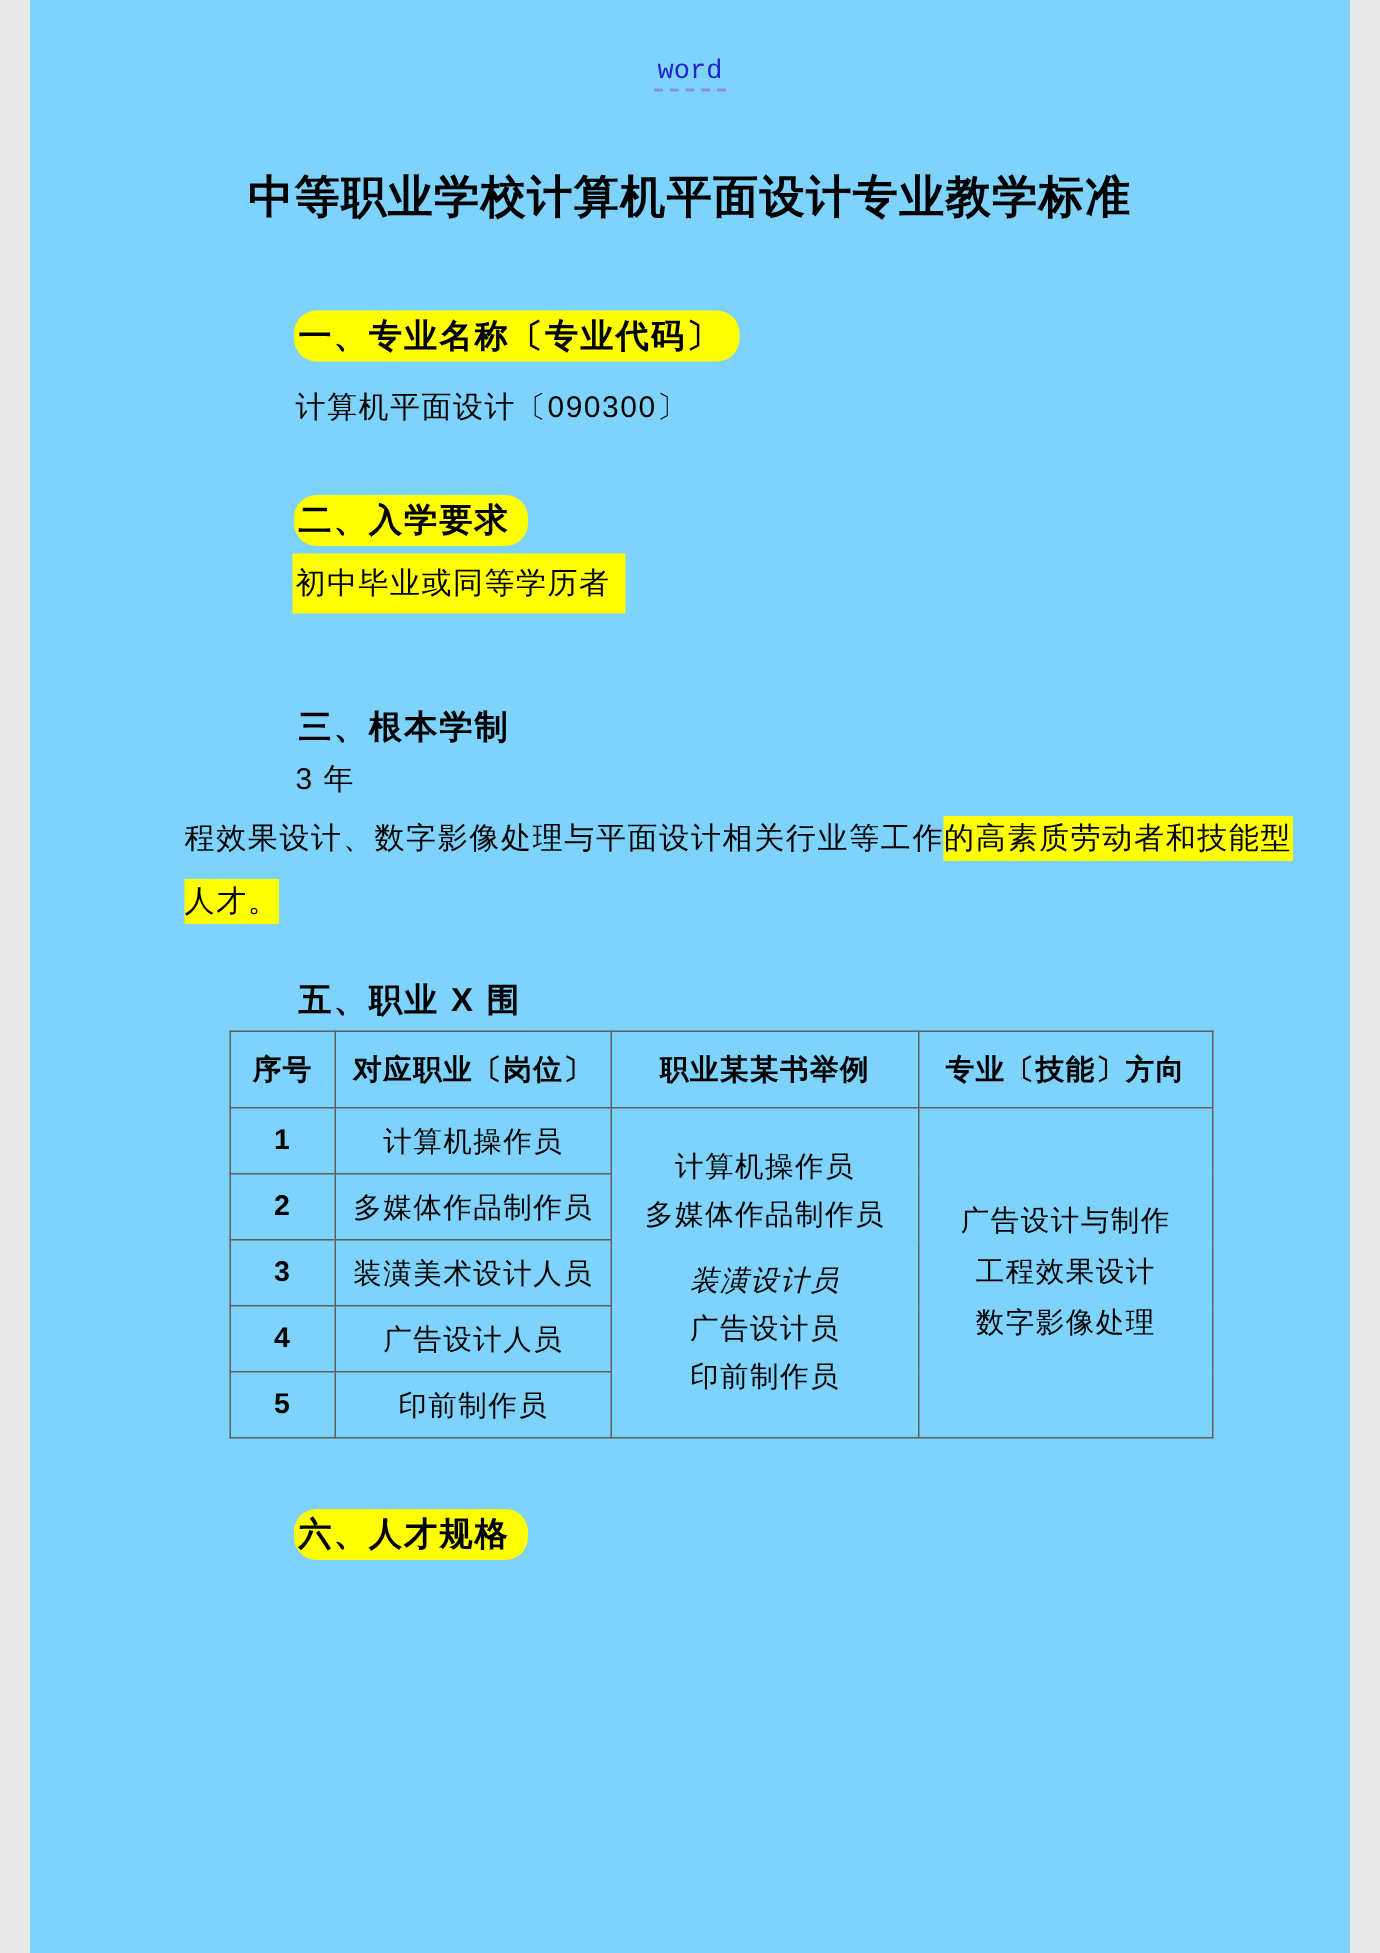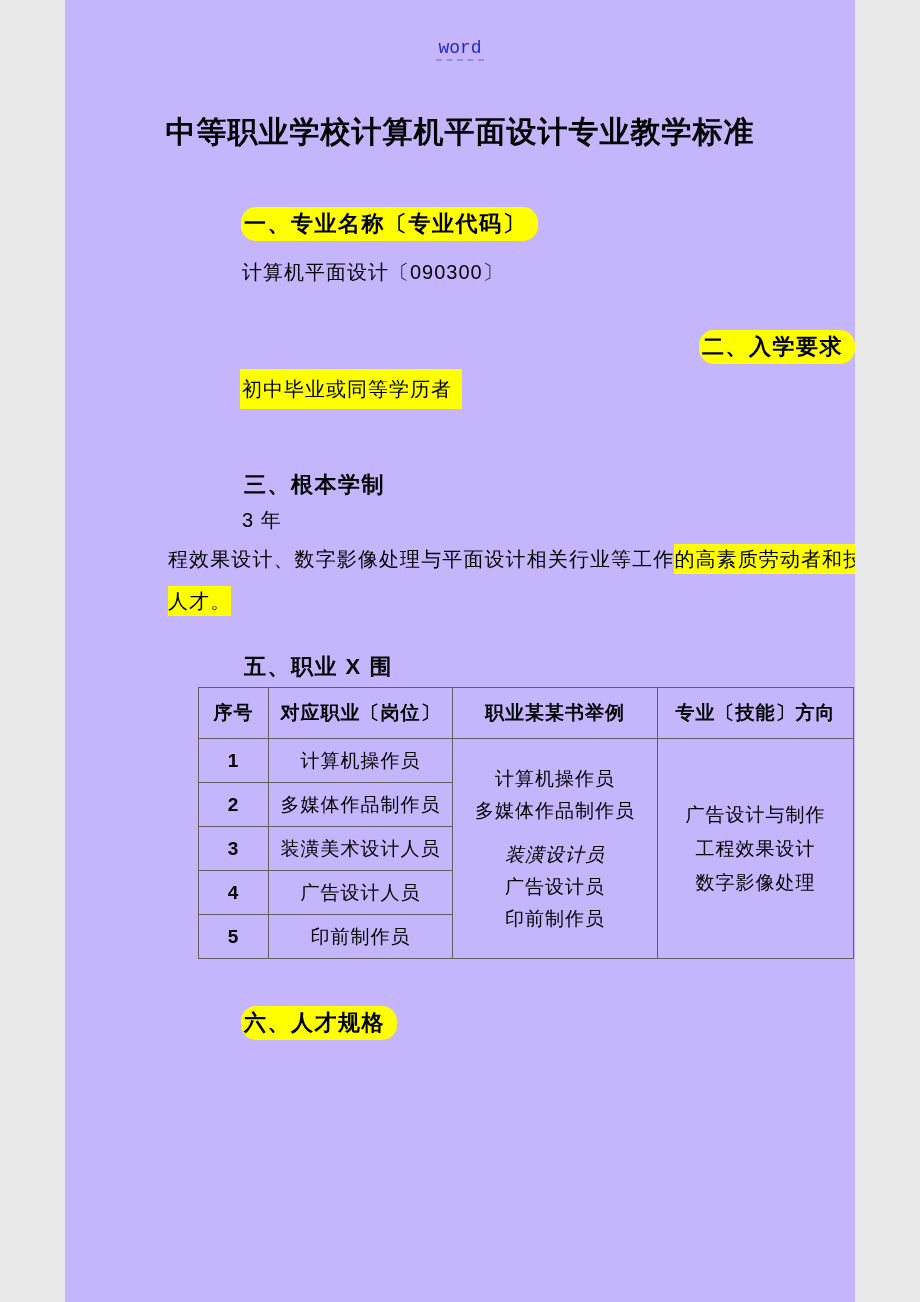--- a/index.html
+++ b/index.html
@@ -1,20 +1,20 @@
 <!DOCTYPE html>
 <html><head>
 <meta charset="utf-8">
 <style>
   html, body { margin: 0; padding: 0; background: #e8e8e8; }
   .page {
     position: relative;
-    width: 790px;
+    width: 880px;
     height: 1302px;
-    background: #c4b5fd;
+    background: #7dd3fc;
     margin: 0 auto;
     overflow: hidden;
     font-family: "Liberation Sans", "DejaVu Sans", sans-serif;
     color: #000;
   }
   .word-link-row { padding-top: 38px; text-align: center; height: 24px; }
   .word-link {
     font-family: "Liberation Mono", "DejaVu Sans Mono", monospace;
     font-size: 18px;
     color: #2525cd;
@@ -38,21 +38,21 @@
     letter-spacing: 1.5px;
   }
   .sec-heading .htext {
     display: inline-block;
     line-height: 26px;
     padding: 4px 12px 4px 3px;
   }
   .sec-heading .hl-bg { background: #ffff00; border-radius: 15px; }
   .m-h1 { margin-top: 55px; }
   .m-b1 { margin-top: 17px; }
-  .m-h2 { margin-top: 44px; text-align: right; }
+  .m-h2 { margin-top: 44px; }
   .m-b2 { margin-top: 5px; }
   .m-h3 { margin-top: 59px; }
   .m-b3 { margin-top: 4px; }
   .m-h4 { margin-top: 52px; }
   .m-h5 { margin-top: 28px; }
   .m-h6 { margin-top: 47px; }
   .body-line {
     margin-left: 177px;
     font-size: 20px;
     line-height: 28px;

